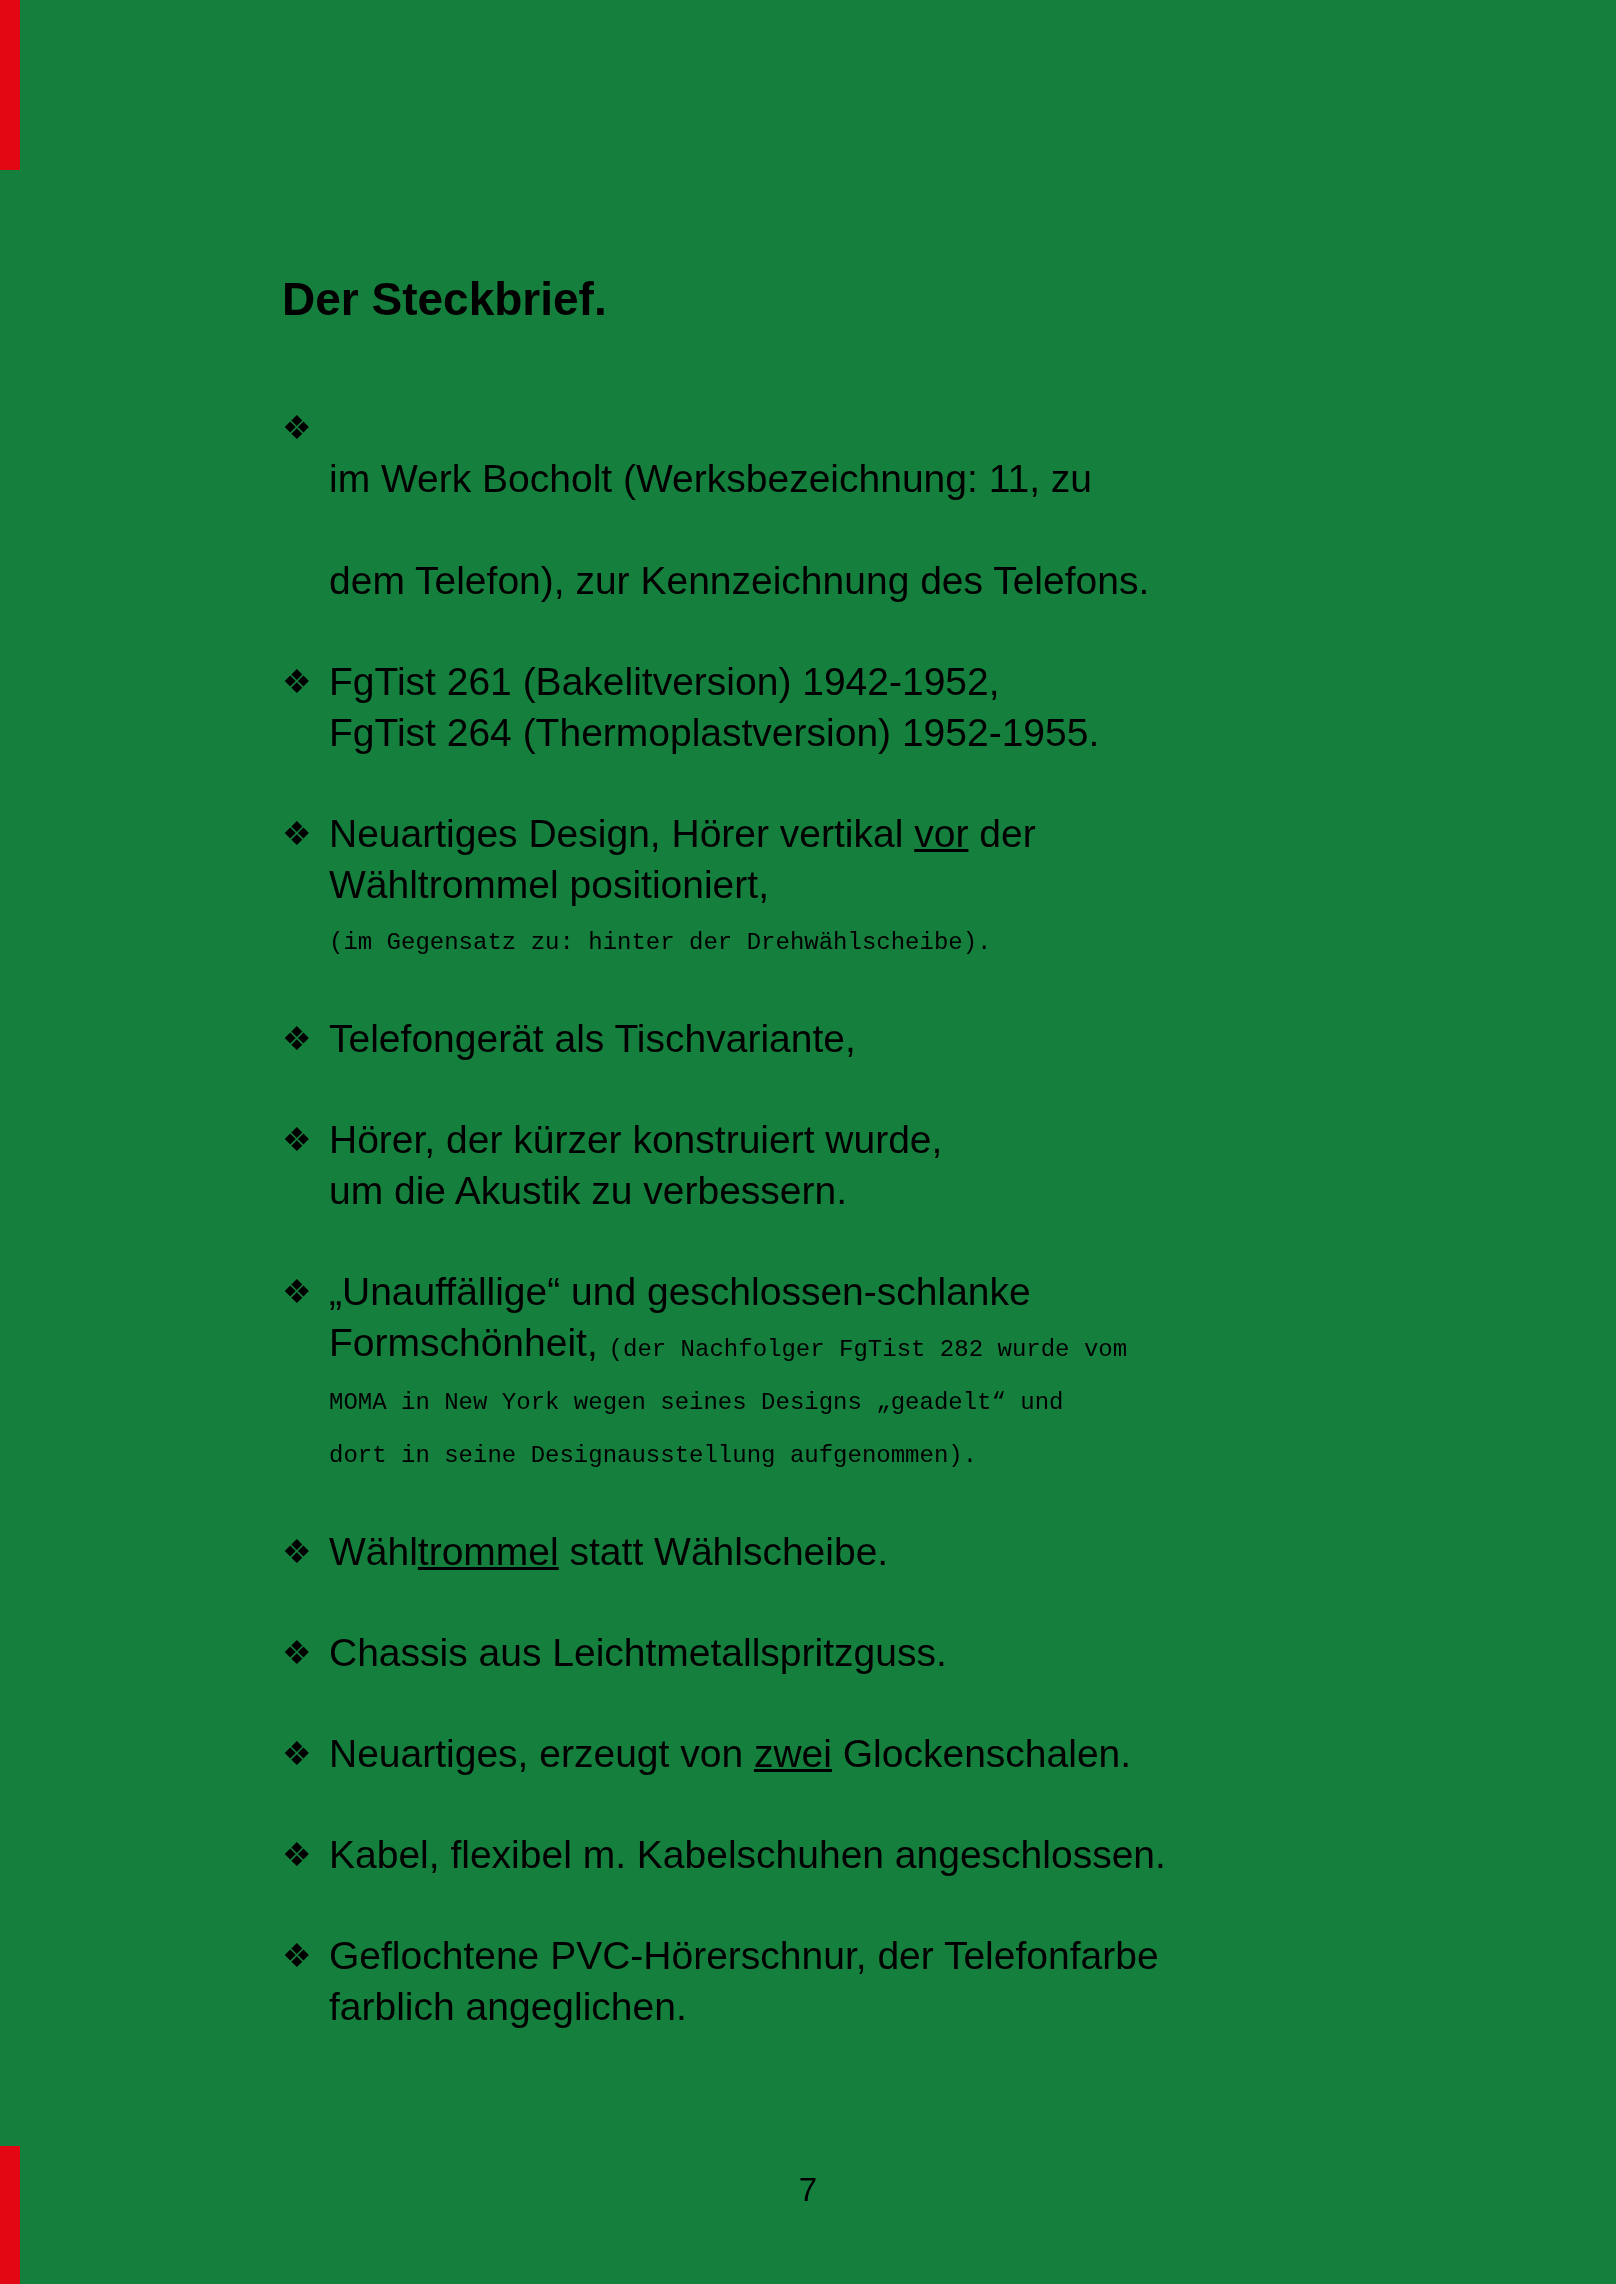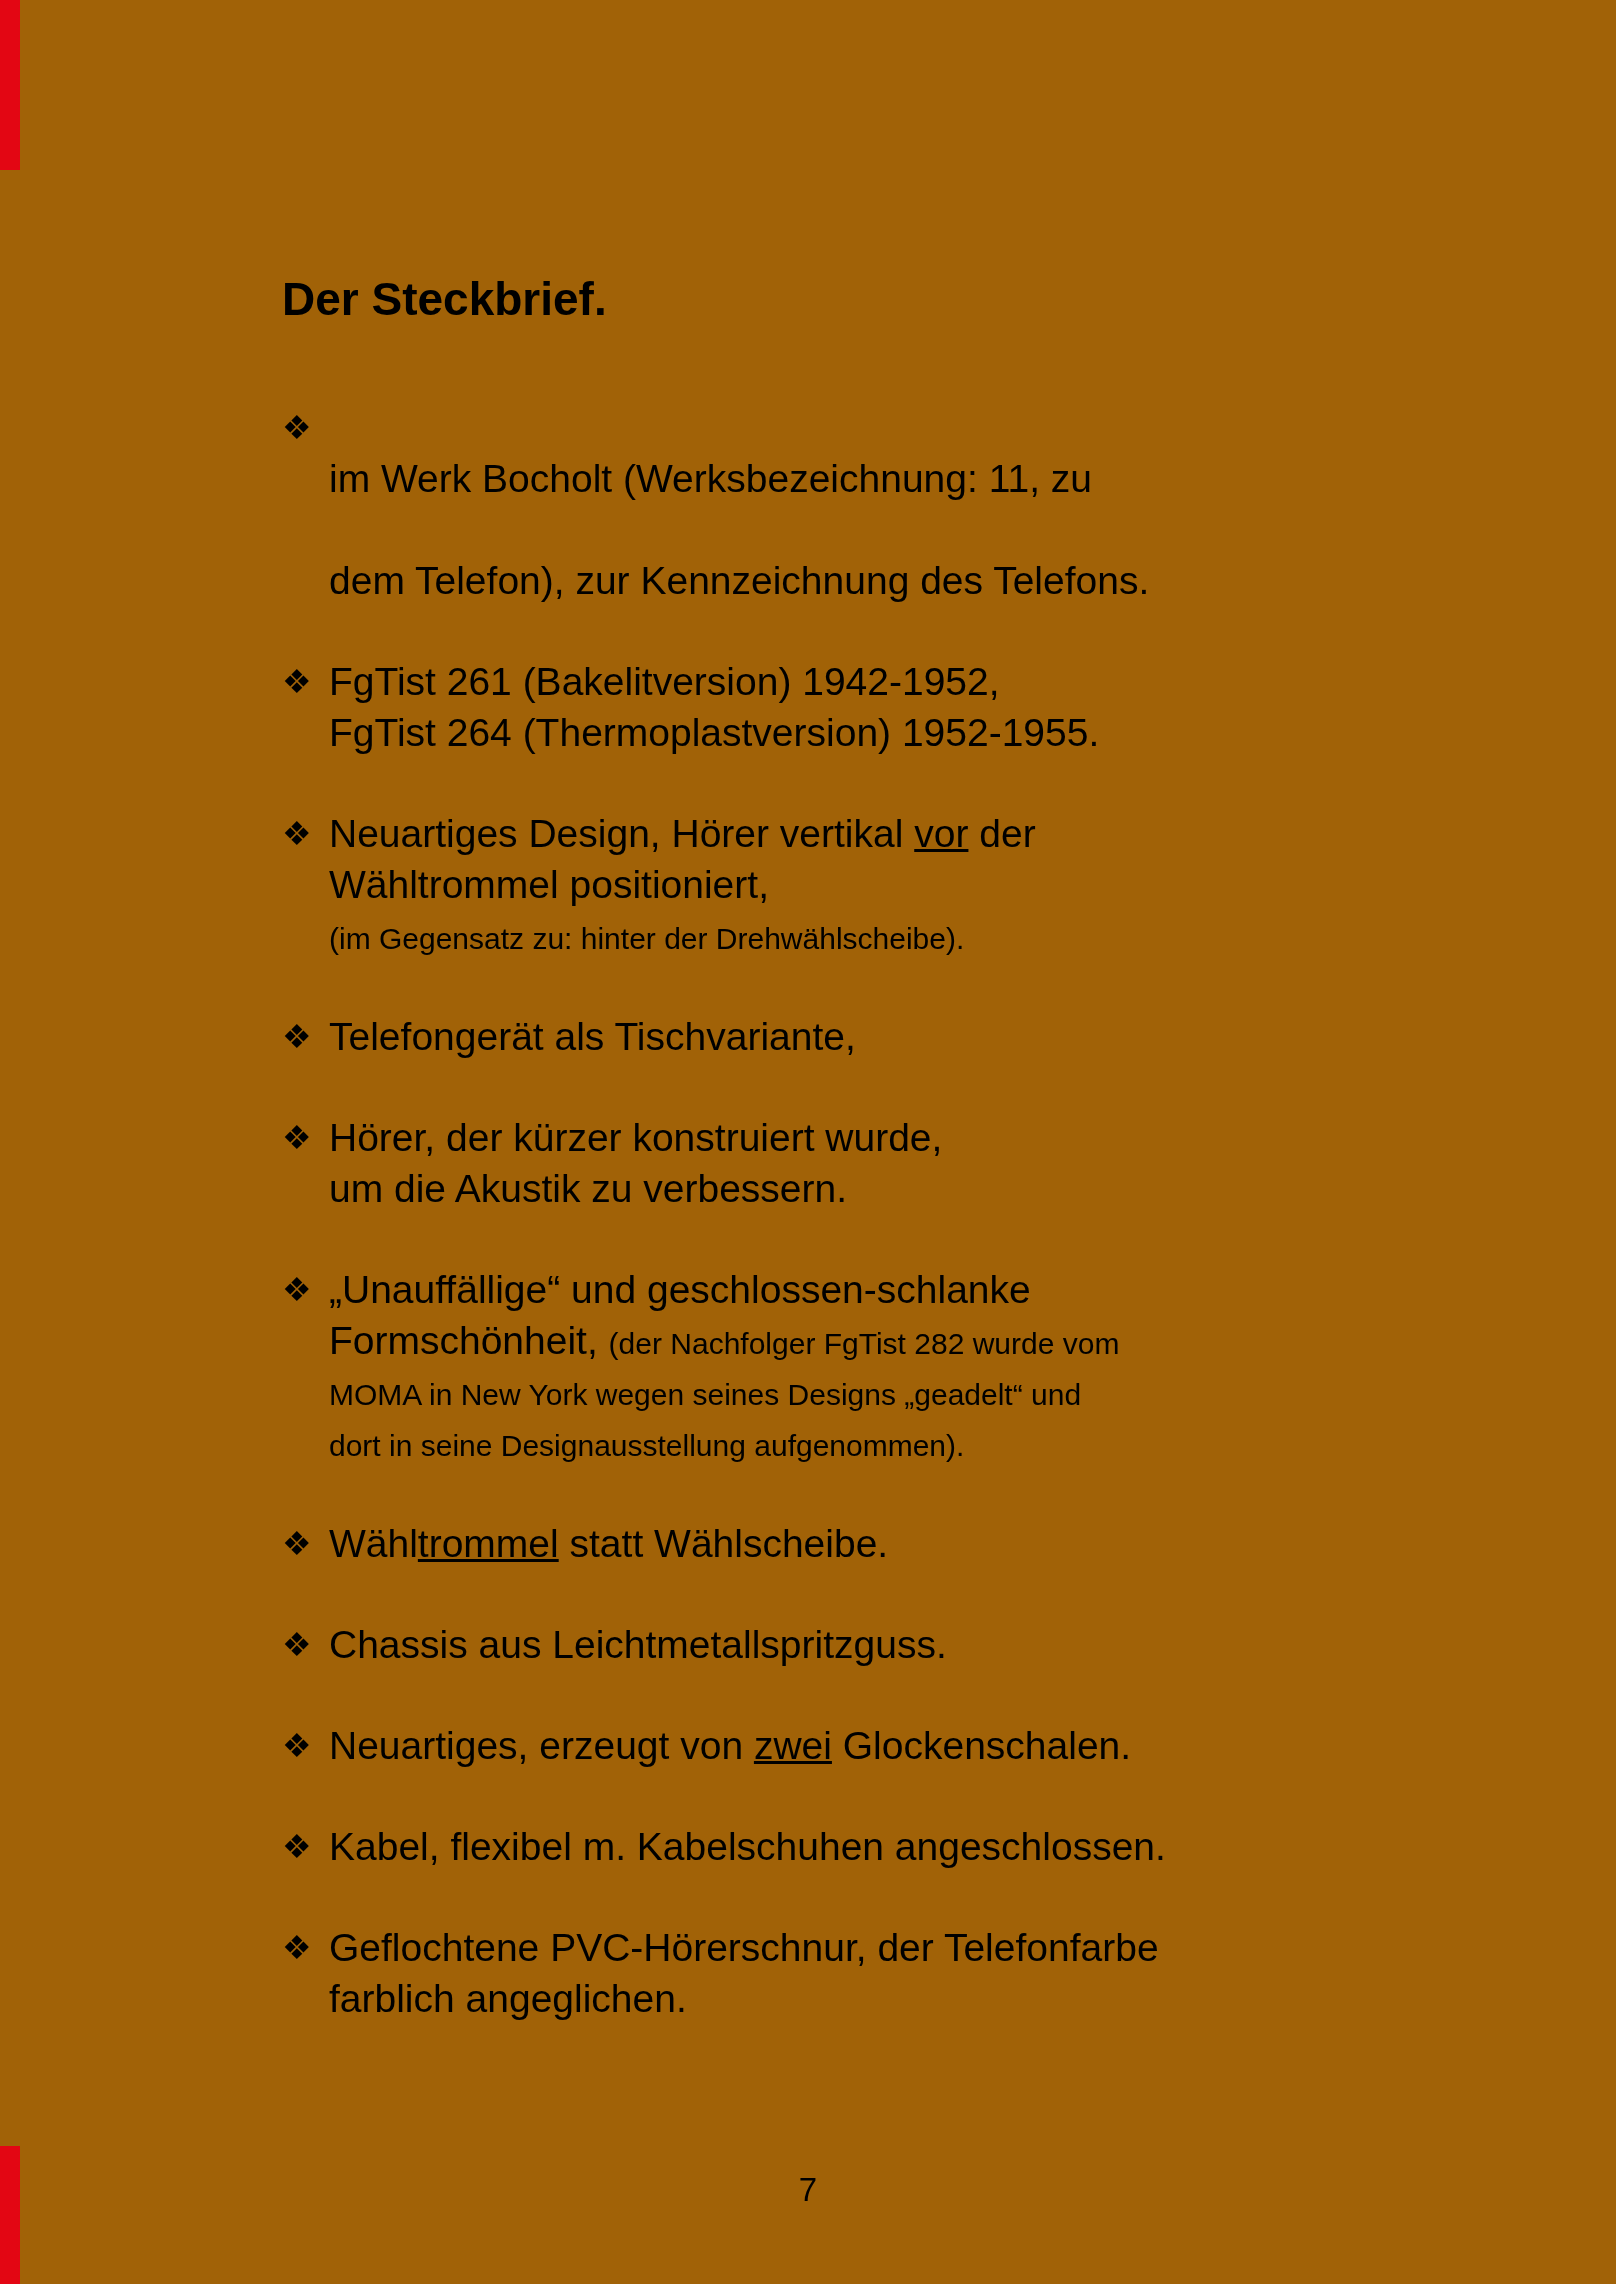--- a/index.html
+++ b/index.html
@@ -1,20 +1,20 @@
 <!DOCTYPE html>
 <html style="font-size:7.4px"><head>
 <meta charset="utf-8">
 <style>
   html, body { margin: 0; padding: 0; background: #ffffff; }
   .page {
     position: relative;
     width: 1616px;
     height: 2284px;
-    background: #a16207;
+    background: #15803d;
     color: #000000;
     font-family: "Liberation Sans", sans-serif;
     overflow: hidden;
   }
   .red-mark {
     position: absolute;
     left: 0;
     width: 20px;
     background: #e30613;
   }
@@ -42,21 +42,21 @@
     margin: 0 0 50px 0;
   }
   .glyph {
     flex: 0 0 47px;
     font-family: "DejaVu Sans", "Liberation Sans", sans-serif;
     font-size: 33px;
     line-height: 51px;
   }
   .btext { flex: 1; }
   .u { text-decoration: underline; }
-  .small { font-size: 30px; line-height: 41px; }
+  .small { font-size: 24px; line-height: 41px; font-family: Liberation Mono, monospace; }
   .page-number {
     position: absolute;
     left: 0;
     right: 0;
     top: 2171px;
     text-align: center;
     font-size: 33px;
   }
 </style>
 </head>

